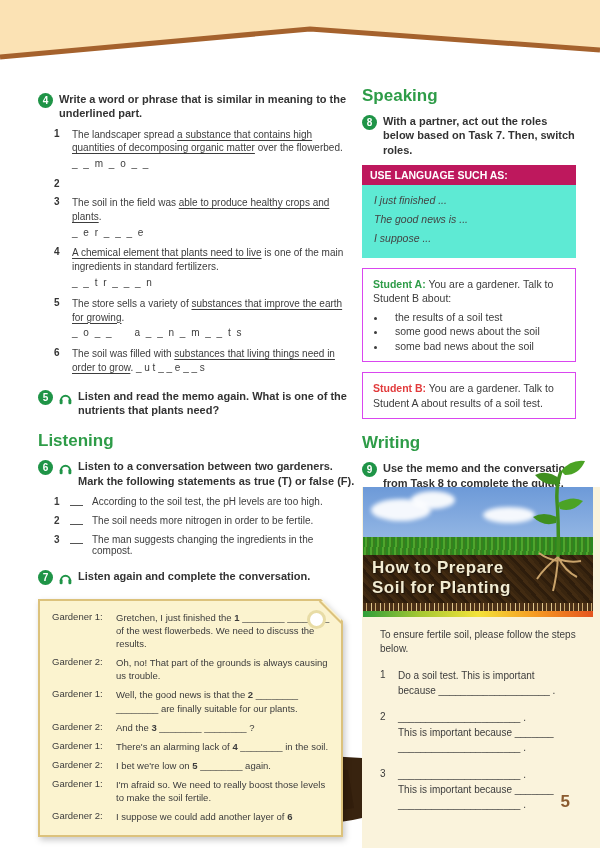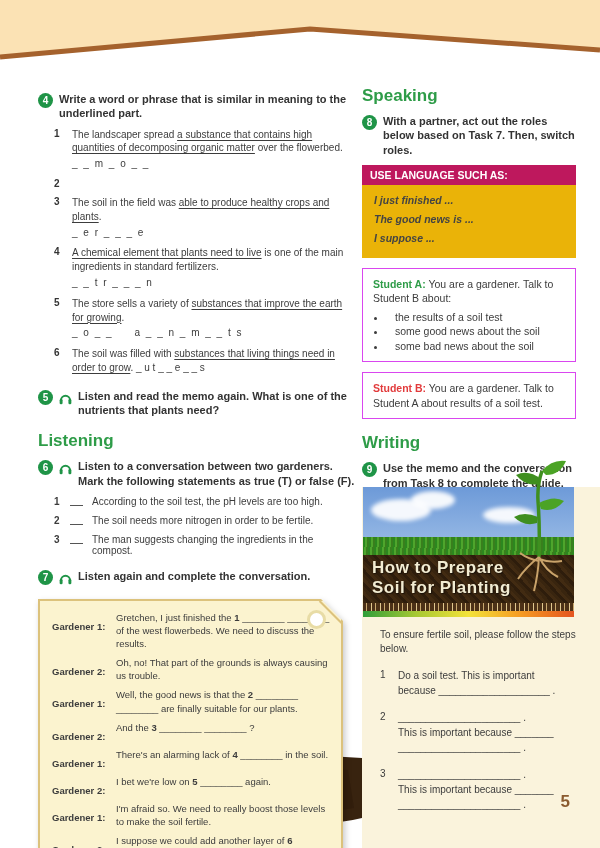--- a/index.html
+++ b/index.html
@@ -34,36 +34,36 @@
 
   .note-wrap{margin-top:10px;filter:drop-shadow(2px 3px 3px rgba(0,0,0,0.22));}
   .note{position:relative;width:305px;background:#fbf3cf;border:2px solid #dcc27c;
         clip-path:polygon(0 0,calc(100% - 22px) 0,100% 22px,100% 100%,0 100%);
         padding:10px 10px 12px 12px;box-sizing:border-box;}
   .note-cut{position:absolute;top:10px;right:-5px;width:31px;height:2px;background:#dcc27c;transform:rotate(45deg);}
   .note-hole{position:absolute;top:9px;right:15px;width:13px;height:13px;border-radius:50%;
              background:#fff;border:3px solid #e8dca6;}
   .dlg{display:flex;margin-top:6px;font-size:9.5px;color:#3c3c3c;}
   .dlg:first-child{margin-top:0;}
-  .spk{width:64px;flex:none;font-weight:bold;margin-top:10px;}
+  .spk{width:64px;flex:none;font-weight:normal;}
   .dtxt{flex:1;line-height:1.38;}
 
   .uselang{margin-top:8px;position:relative;}
   .ul-head{background:#be185d;color:#fff;font-weight:bold;font-size:10.5px;padding:4px 8px;position:relative;}
-  .ul-body{background:#eab308;padding:9px 10px 7px 12px;font-weight:bold;}
+  .ul-body{background:#5eead4;padding:9px 10px 7px 12px;}
   .phrase{font-style:italic;font-size:10.5px;color:#444;margin-bottom:7px;}
 
   .stubox{border:1px solid #d946ef;background:#fff;margin-top:10px;padding:8px 10px;font-size:10.5px;
           color:#3c3c3c;line-height:1.38;}
   .stu-a-label{color:#2e9c48;font-weight:bold;}
   .stu-b-label{color:#e23b3c;font-weight:bold;}
   .stubullets{margin:4px 0 0 0;padding-left:14px;}
   .stubullets li{padding-left:8px;}
 
-  .illus{position:absolute;left:363px;top:487px;width:211px;height:130px;}
+  .illus{position:absolute;left:363px;top:487px;width:230px;height:130px;}
   .sky{position:absolute;top:0;left:0;width:100%;height:52px;background:linear-gradient(#6d9ad8,#93b6e4);overflow:hidden;}
   .cloud{position:absolute;background:rgba(255,255,255,0.92);border-radius:50%;filter:blur(2px);}
   .grass{position:absolute;top:50px;left:0;width:100%;height:18px;
          background:repeating-linear-gradient(93deg,#2c871f 0 2px,#4ea52c 2px 4px,#397f1d 4px 6px);}
   .soil{position:absolute;top:68px;left:0;width:100%;height:48px;
         background:repeating-linear-gradient(47deg,#39250f 0 3px,#2e1d0c 3px 6px,#422b12 6px 9px);}
   .illus-title{position:absolute;top:71px;left:9px;font-weight:bold;font-size:17px;line-height:1.2;
                color:#f2ecd2;text-shadow:1px 1px 1px rgba(0,0,0,0.5);letter-spacing:0.5px;}
   .ruler{position:absolute;top:116px;left:0;width:100%;height:8px;background:#4c3117;}
   .ruler:before{content:"";position:absolute;inset:0;

